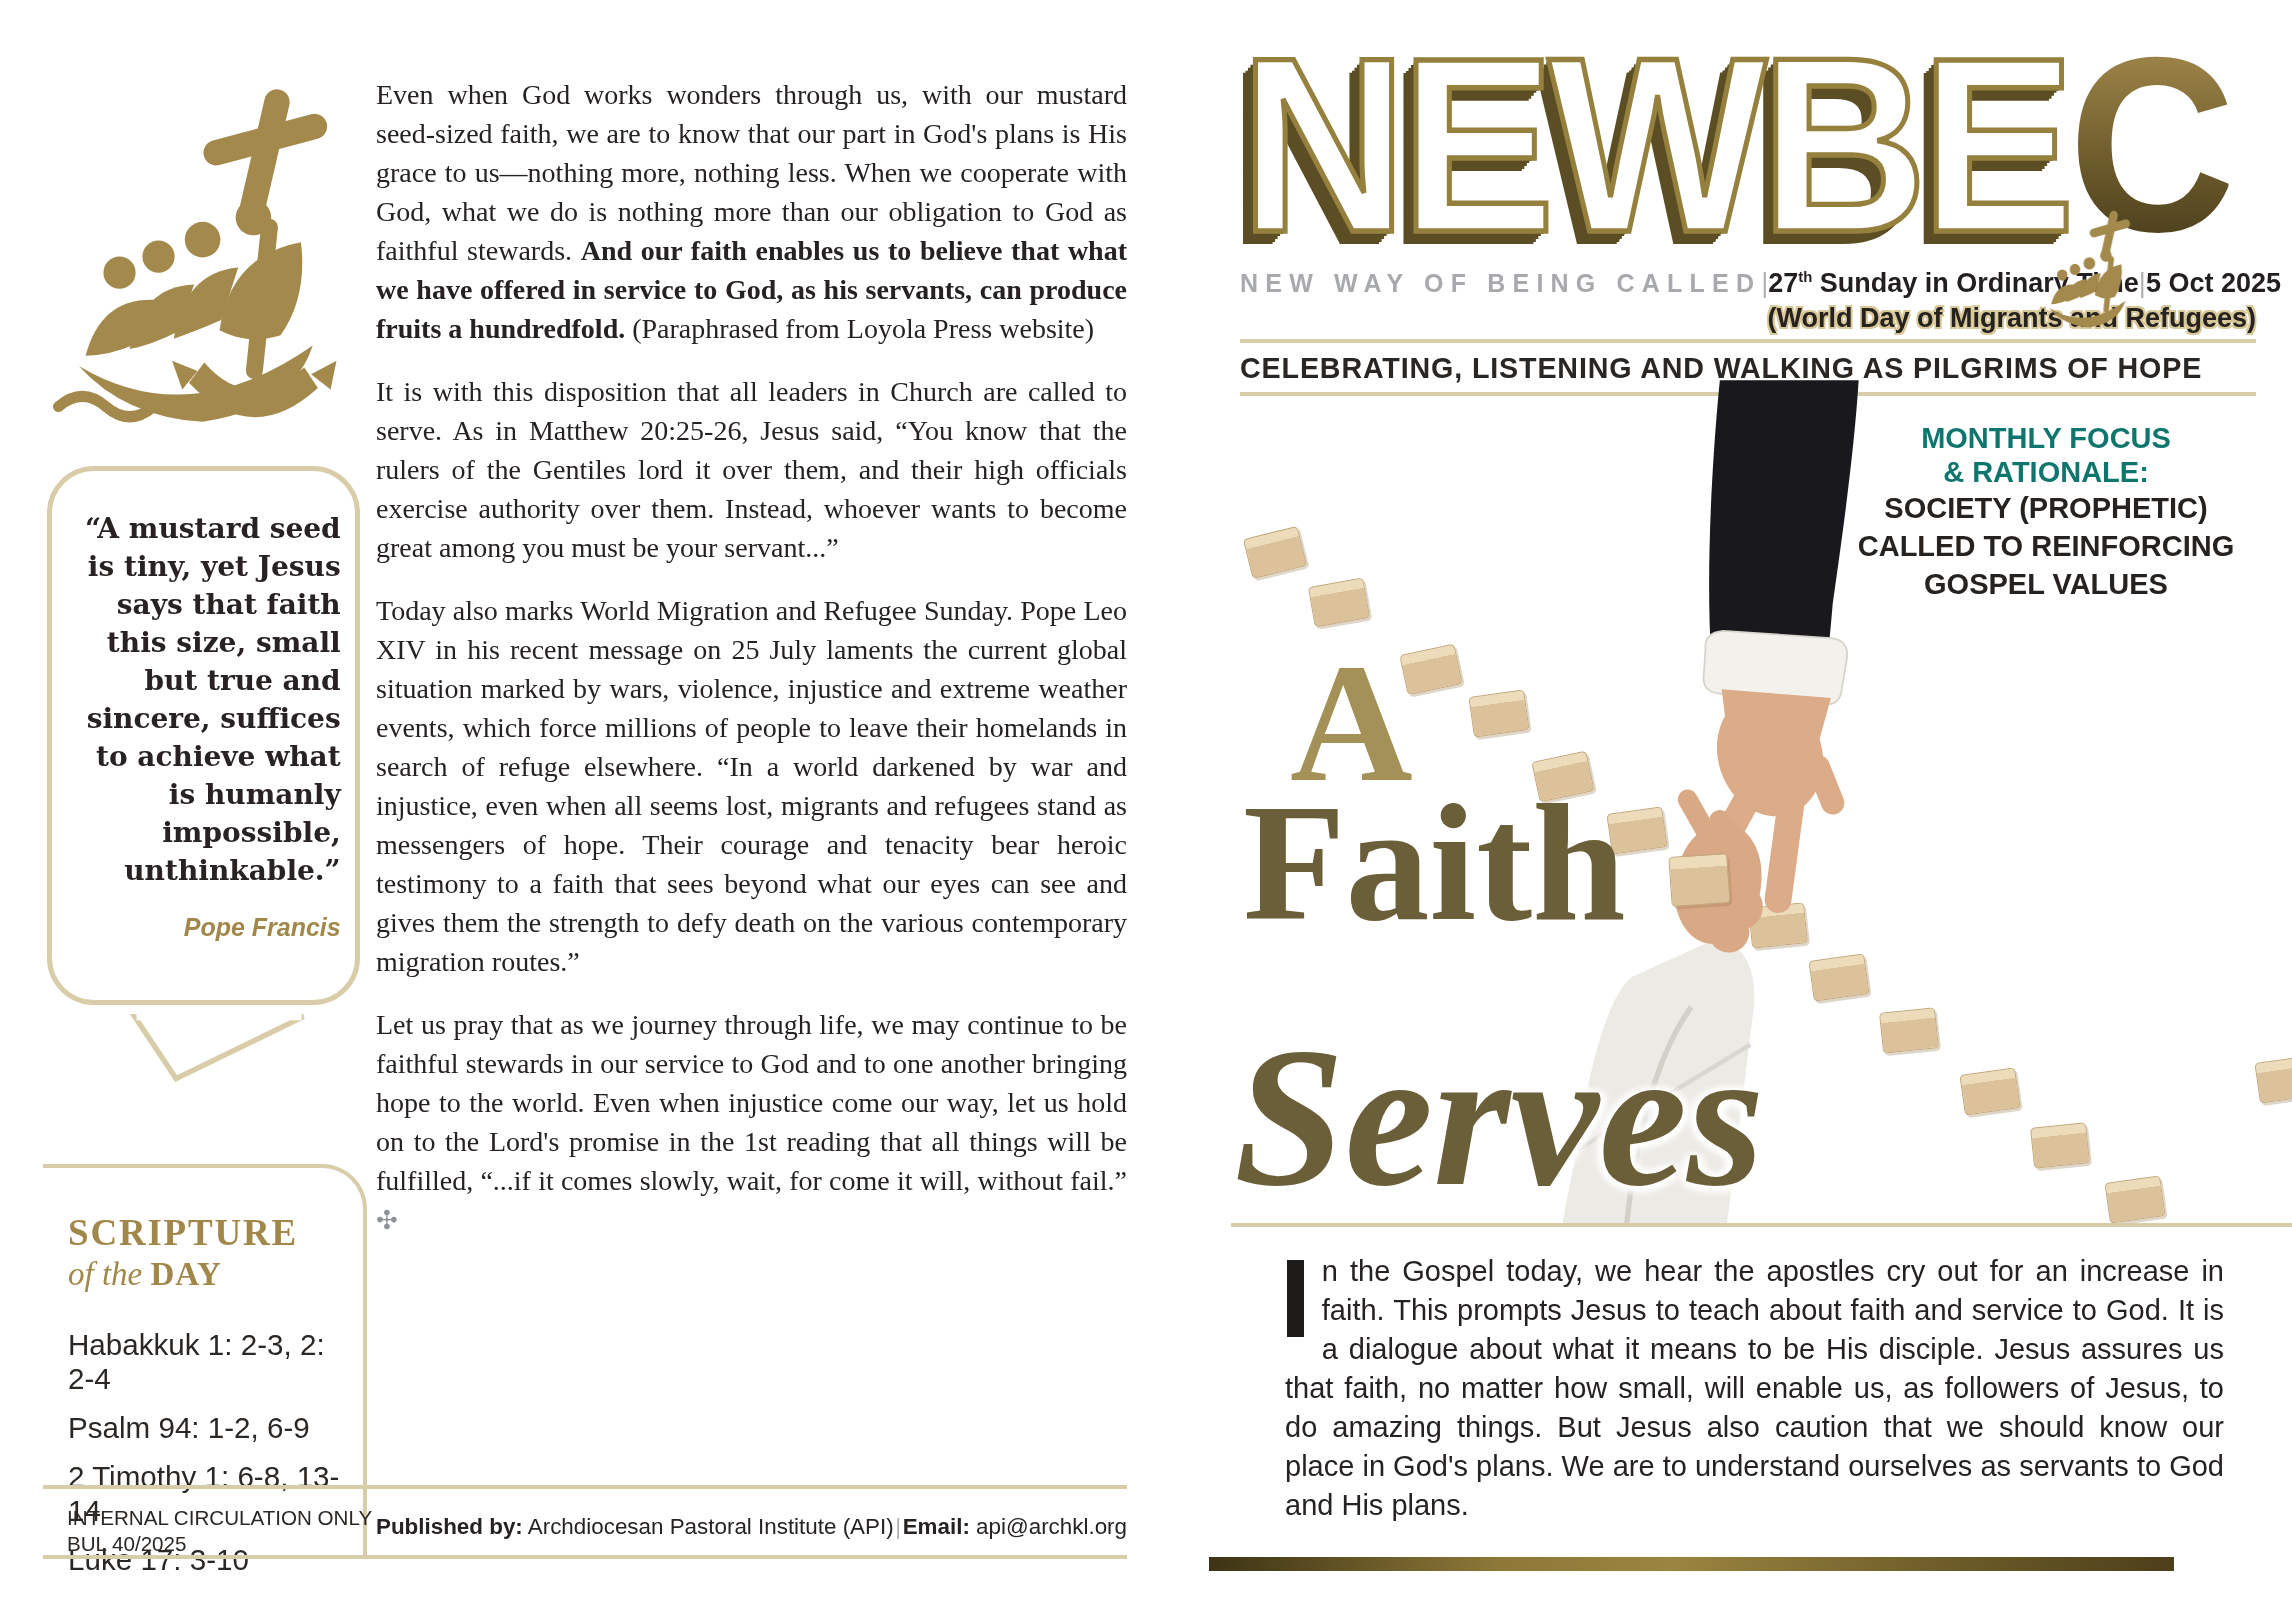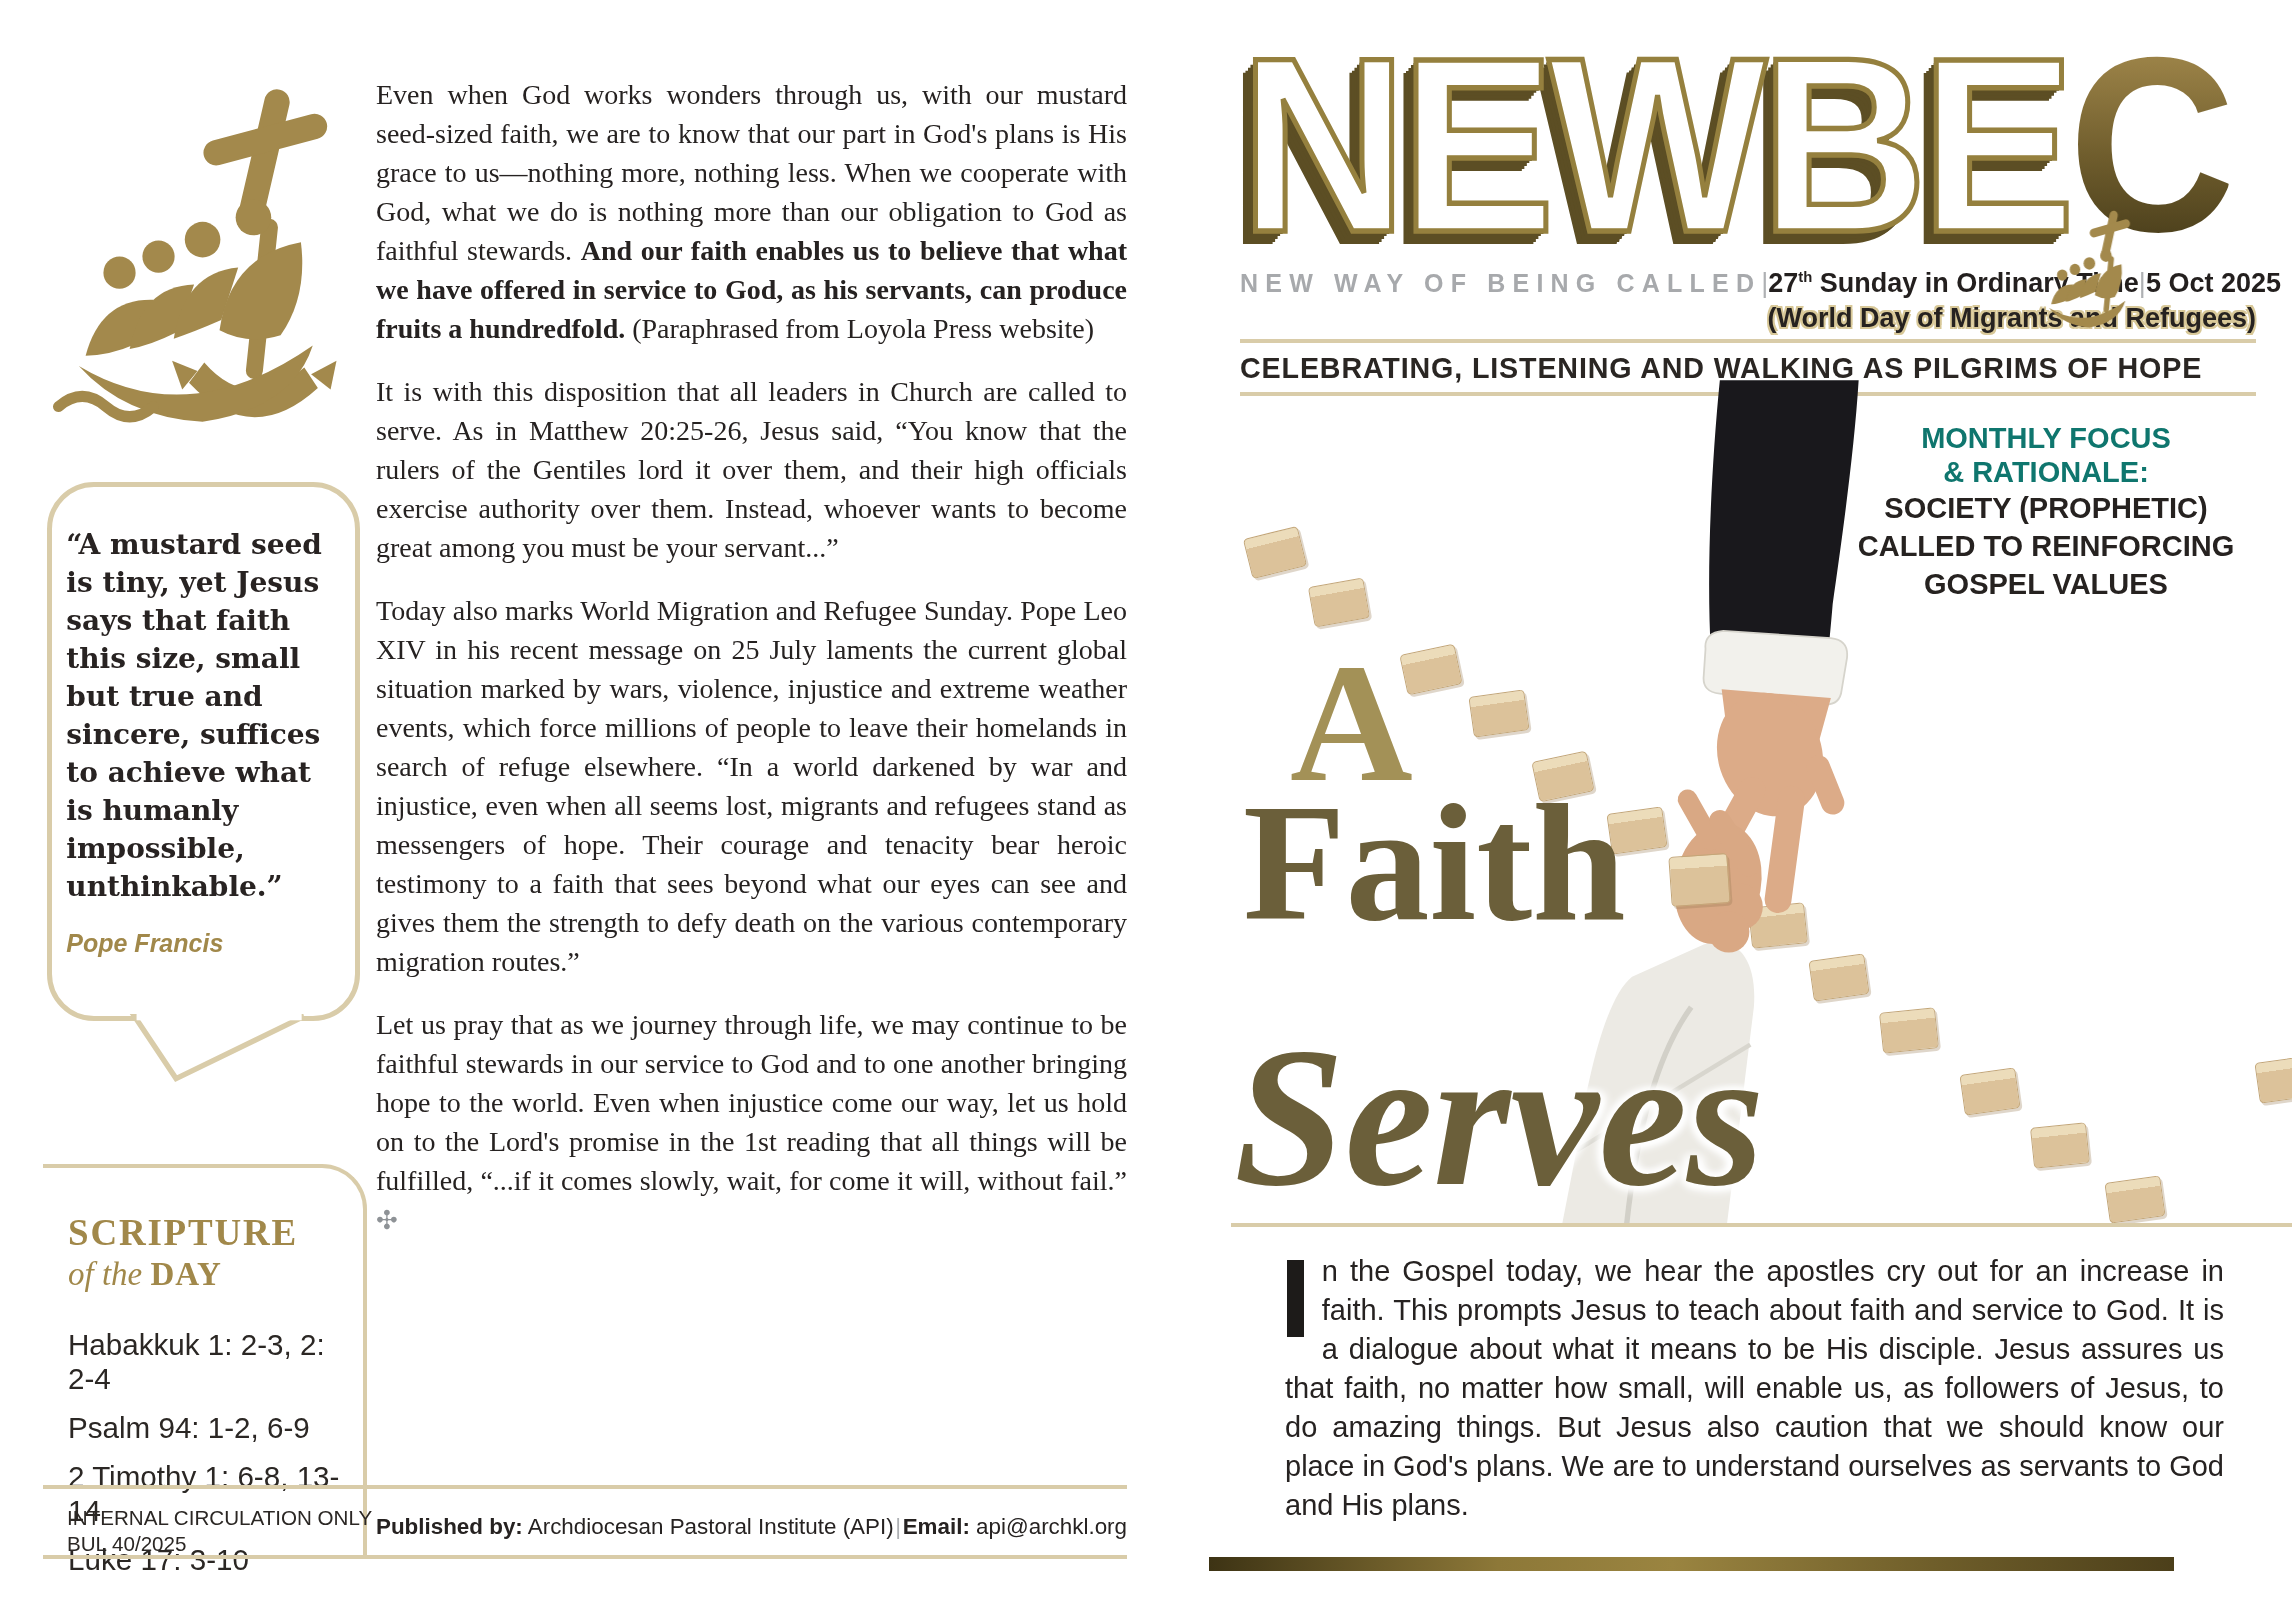--- a/index.html
+++ b/index.html
@@ -2,23 +2,23 @@
 <html style="font-size:14.3px"><head>
 <meta charset="utf-8">
 <style>
   html,body{margin:0;padding:0;background:#ffffff;}
   .page{position:relative;width:2293px;height:1621px;background:#ffffff;overflow:hidden;
         font-family:"Liberation Sans",sans-serif;color:#262221;}
 
   
   .logo-wrap{position:absolute;left:49px;top:76px;width:297px;height:356px;}
 
-  .quote-bubble{position:absolute;left:47px;top:482px;width:313px;height:539px;
+  .quote-bubble{position:absolute;left:47px;top:466px;width:313px;height:539px;
     border:5.4px solid #d9cca9;border-radius:47px;box-sizing:border-box;
-    text-align:left;padding:39px 14.3px 0;background:#fff;z-index:2;}
+    text-align:right;padding:39px 14.3px 0;background:#fff;z-index:2;}
   .quote-text{font-family:"DejaVu Serif","Liberation Serif",serif;font-weight:bold;
     font-size:28px;line-height:38px;color:#282322;}
   .quote-attr{margin-top:23px;font-size:25px;font-style:italic;font-weight:bold;color:#a1884a;}
   .bubble-tail{position:absolute;left:124px;top:1014px;z-index:3;}
 
   .scripture-box{position:absolute;left:43px;top:1164px;width:324px;height:392px;
     border-top:4.5px solid #d9cca9;border-right:4.5px solid #d9cca9;border-top-right-radius:45px;
     box-sizing:border-box;padding:43px 16px 0 25px;}
   .scripture-title{font-family:"Liberation Serif",serif;font-weight:bold;font-size:37px;
     letter-spacing:1.8px;color:#a1884a;line-height:43px;}

